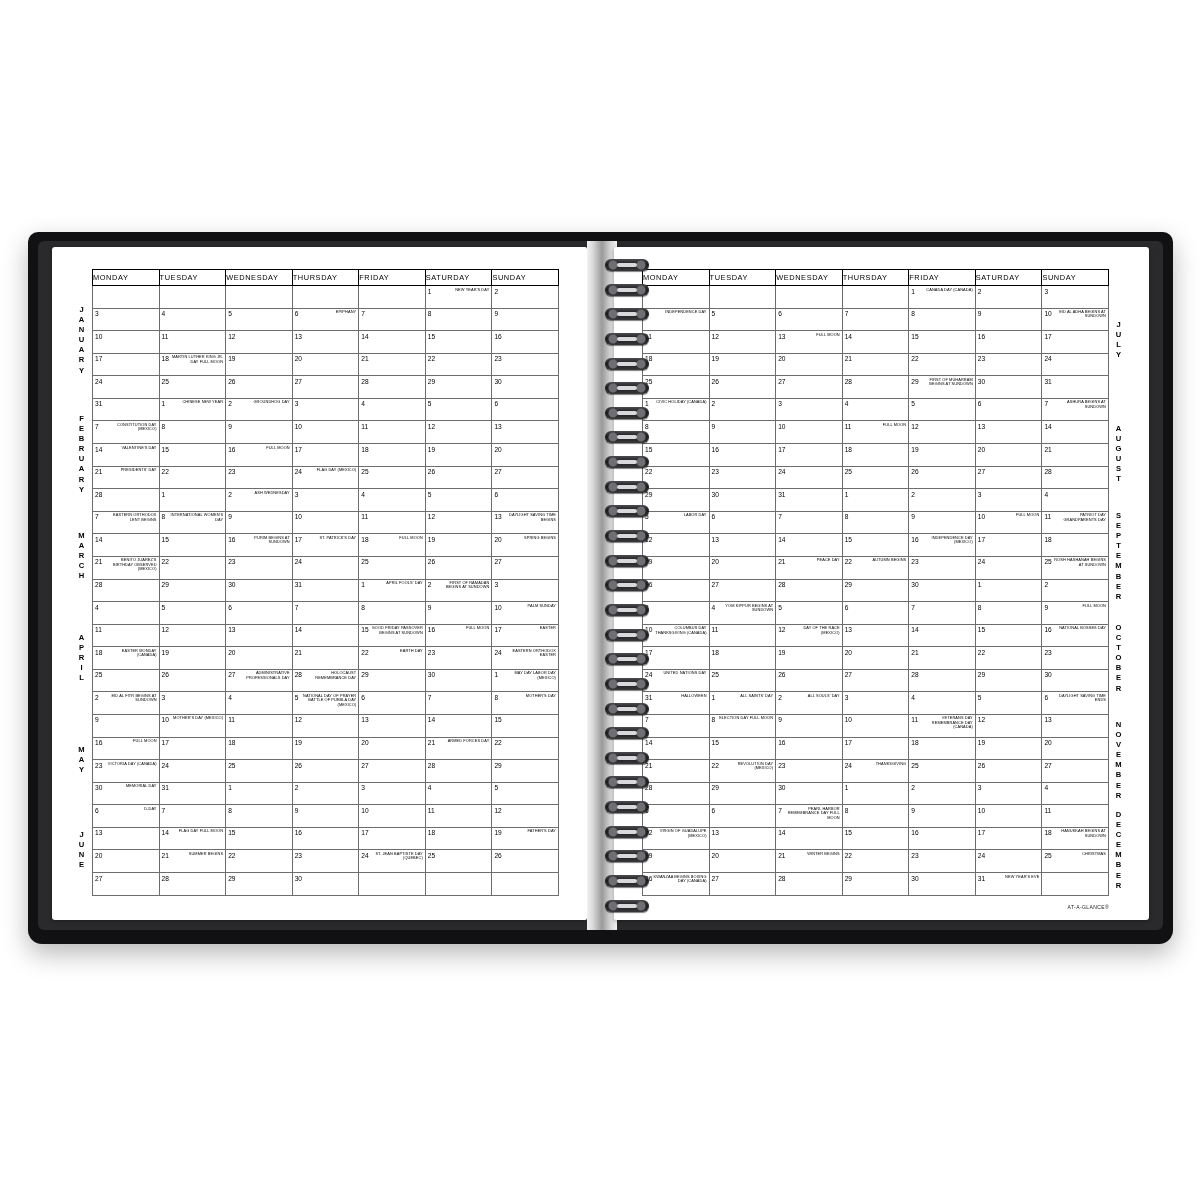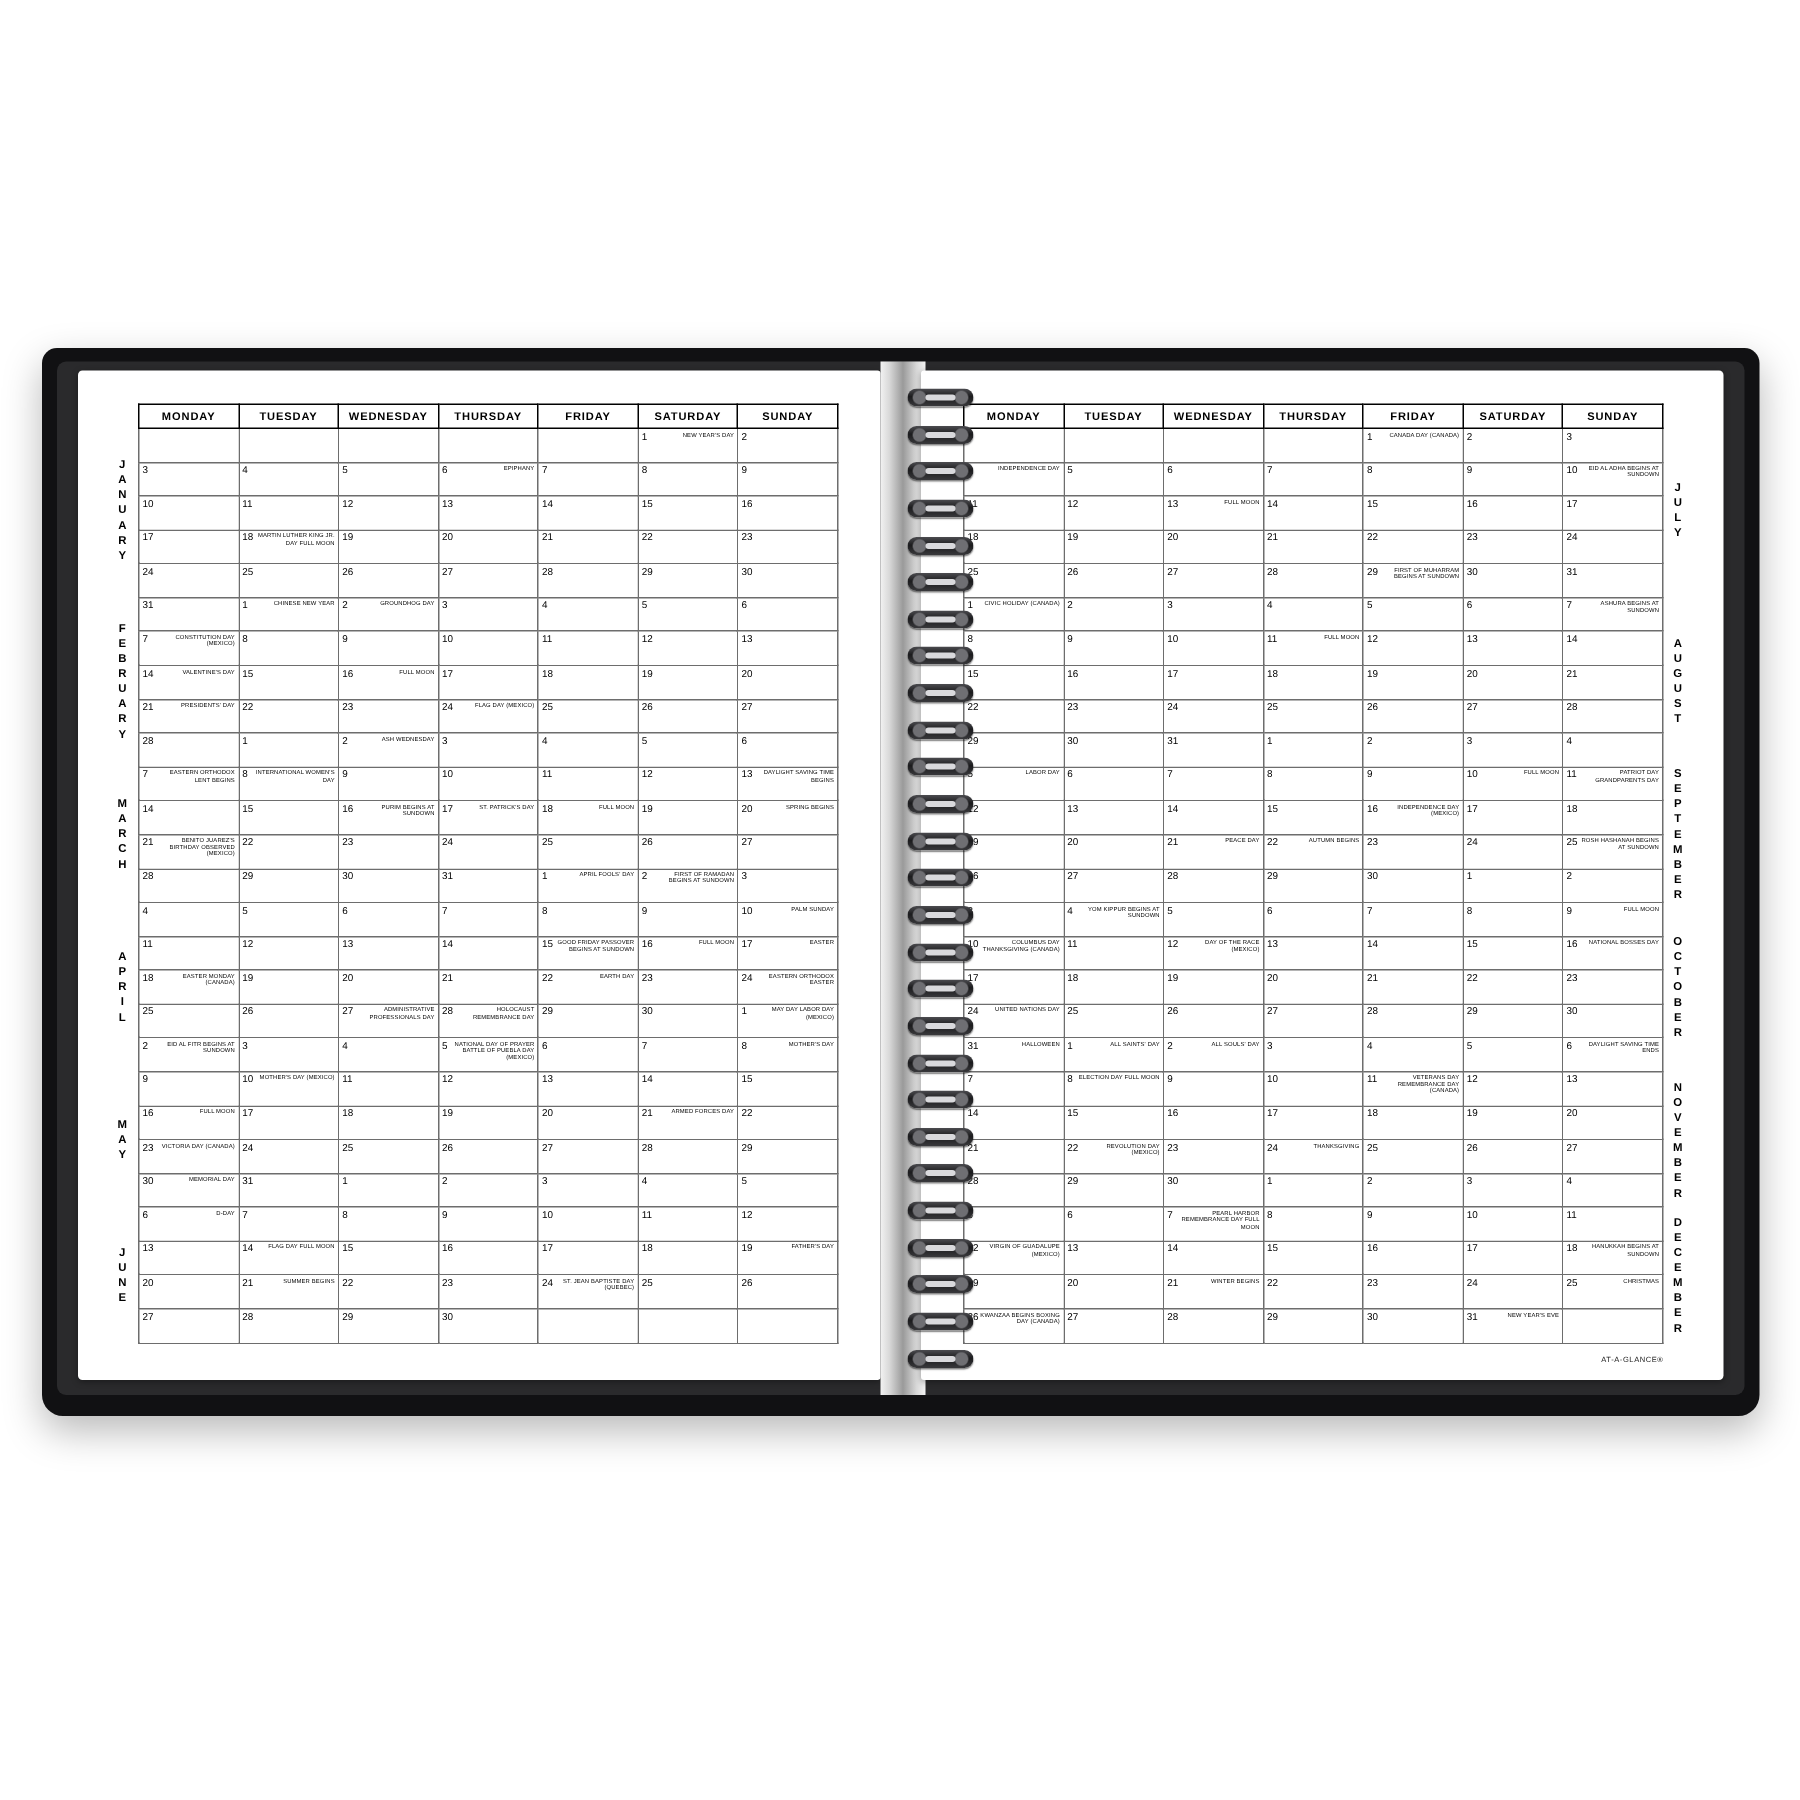--- a/index.html
+++ b/index.html
@@ -115,23 +115,23 @@
   .sheet-right { left: 28px; right: 40px; }
 
   table.cal {
     border-collapse: collapse;
     width: 100%;
     height: 100%;
     table-layout: fixed;
   }
   table.cal th {
     font-size: 7.4px;
-    font-weight: bold;
+    font-weight: normal;
     letter-spacing: 0.6px;
-    text-align: center;
+    text-align: left;
     height: 15px;
     border: 0.7px solid #000;
     border-bottom: 1.4px solid #000;
     background: #fff;
     padding: 0;
   }
   table.cal td {
     border: 0.7px solid #6d6d6d;
     height: 21.5px;
     vertical-align: top;

